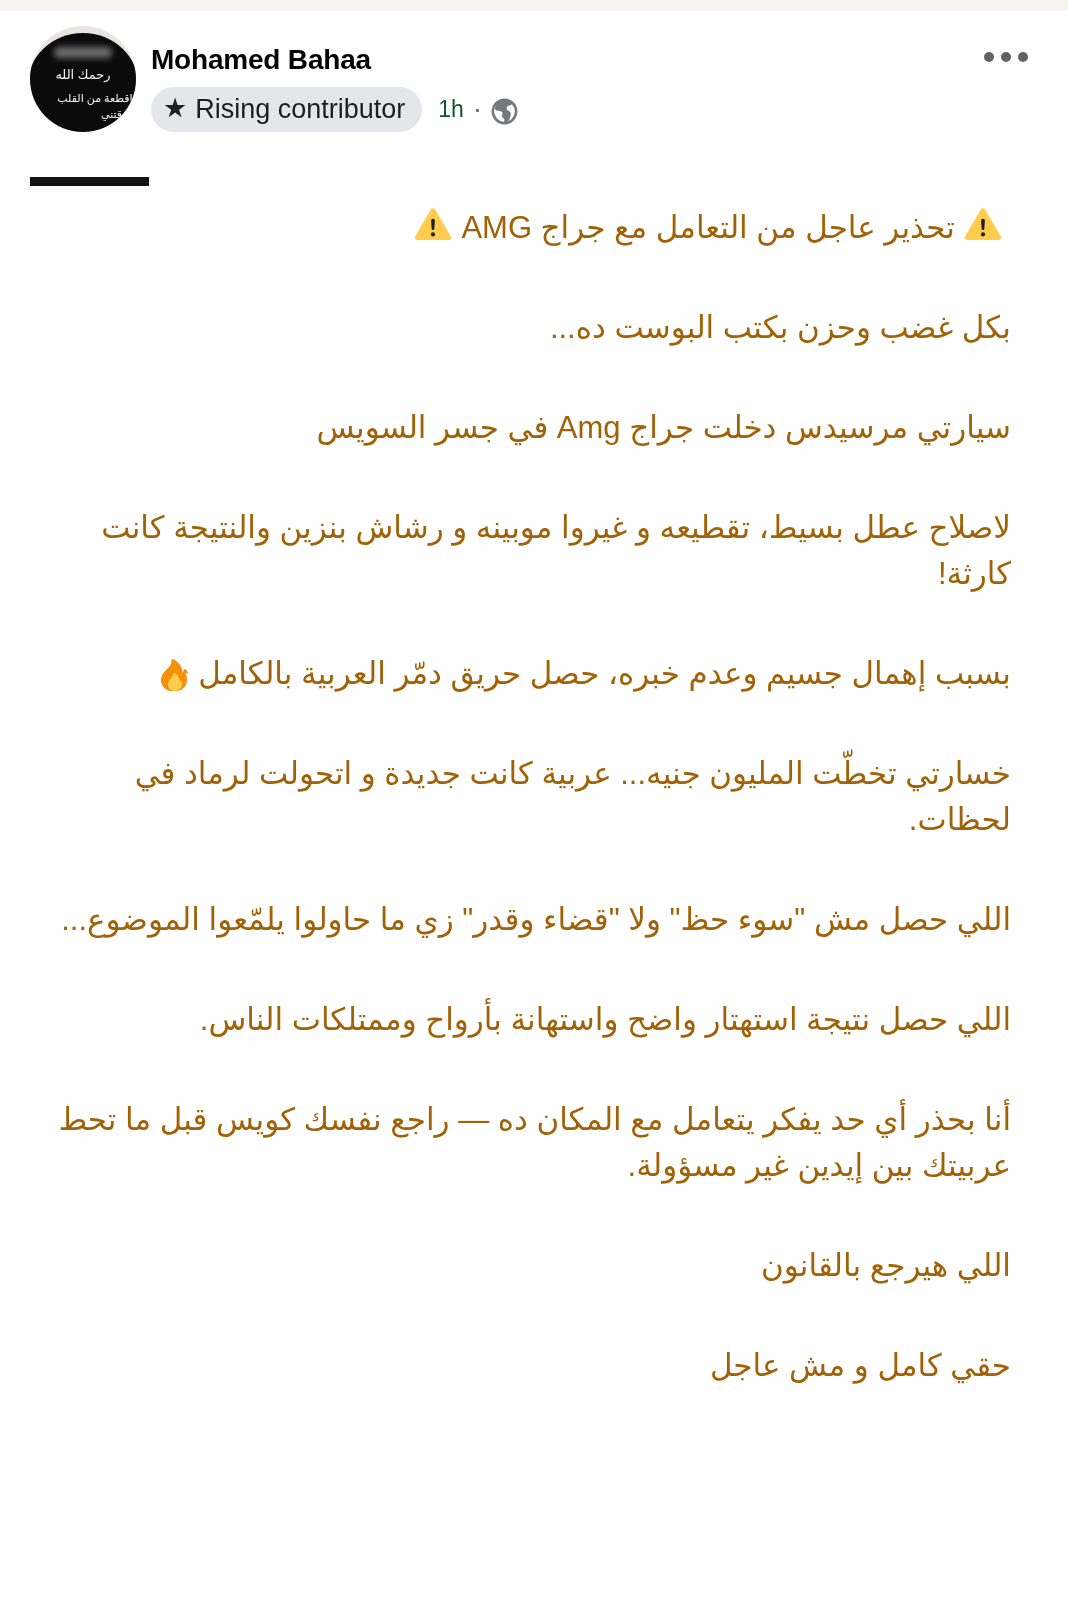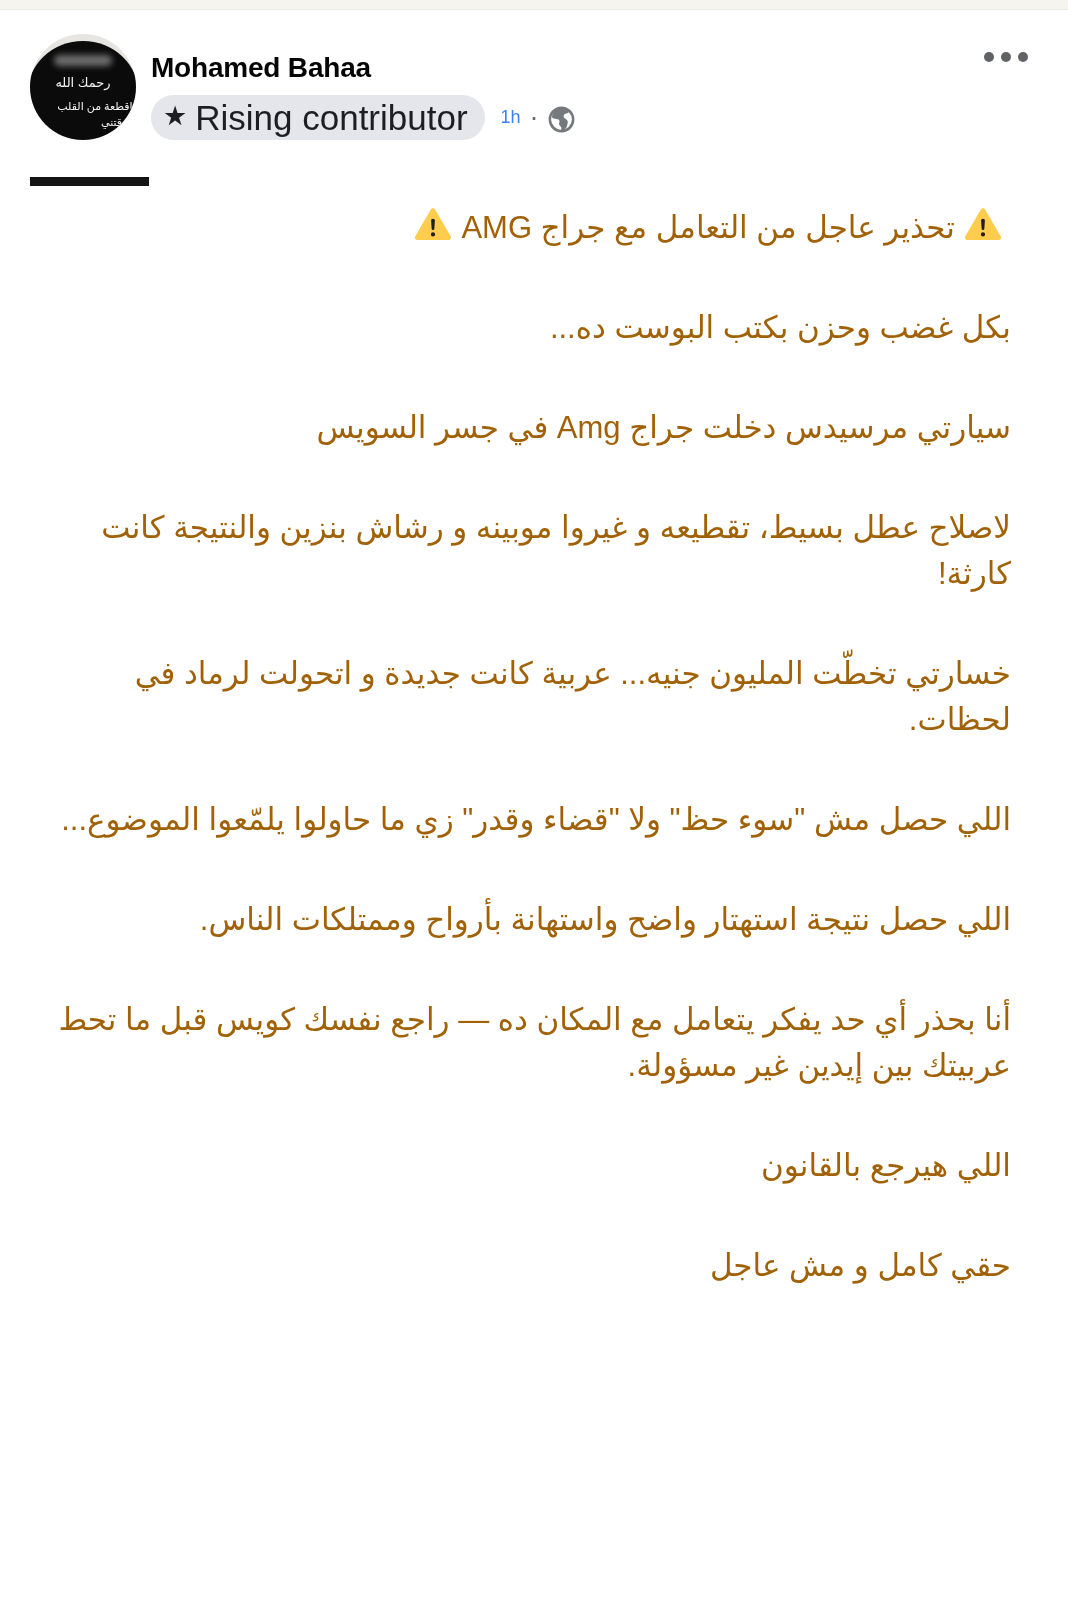--- a/index.html
+++ b/index.html
@@ -3,35 +3,35 @@
 <meta charset="utf-8">
 <style>
   html,body{margin:0;padding:0;background:#fff;}
   .screen{
     position:relative;width:1068px;height:1600px;background:#ffffff;overflow:hidden;
     font-family:"Liberation Sans","DejaVu Sans",sans-serif;color:#050505;
   }
   .top-strip{position:absolute;left:0;top:0;width:100%;height:9px;background:#f6f4ee;border-bottom:1px solid #edebe5;}
 
   
-  .header{position:absolute;left:30px;top:34px;display:flex;align-items:flex-start;}
+  .header{position:absolute;left:30px;top:26px;display:flex;align-items:flex-start;}
   .avatar{position:relative;width:106px;height:106px;border-radius:50%;overflow:hidden;background:#e7e5e1;flex:0 0 auto;cursor:pointer;}
   .avatar-dark{position:absolute;left:-3px;right:-3px;top:7px;bottom:-9px;border-radius:50%;background:#0b0b0b;}
   .avatar-content{position:absolute;inset:0;display:flex;flex-direction:column;align-items:center;justify-content:center;padding-top:10px;color:#f3f3f3;}
   .avatar-blur{width:58px;height:11px;border-radius:5px;background:#8f8f8f;opacity:.75;filter:blur(3px);margin-bottom:8px;}
   .avatar-line1{font-size:13px;line-height:18px;direction:rtl;}
   .avatar-line2{font-size:11px;line-height:16px;direction:rtl;margin-top:6px;}
 
   .header-text{margin-left:15px;padding-top:14px;}
   .name{font-size:28px;font-weight:700;line-height:40px;color:#050505;letter-spacing:-.2px;cursor:pointer;}
   .meta-row{display:flex;align-items:center;margin-top:7px;}
   .badge-pill{display:inline-flex;align-items:center;background:#e4e6eb;border-radius:23px;padding:0 17px 0 12px;height:45px;cursor:pointer;}
   .badge-star{font-size:27px;line-height:1;color:#1c1e21;margin-right:8px;margin-top:-3px;}
-  .badge-label{font-size:35px;color:#1c1e21;line-height:1;}
-  .timestamp{font-size:18px;color:#3b82f6;margin-left:16px;cursor:pointer;}
+  .badge-label{font-size:27px;color:#1c1e21;line-height:1;}
+  .timestamp{font-size:23px;color:#14532d;margin-left:16px;cursor:pointer;}
   .dot-sep{font-size:27px;color:#65676b;margin:0 9px;}
   .globe{display:inline-flex;margin-top:3px;}
 
   .menu-dots{position:absolute;right:36px;top:48px;display:flex;gap:7px;cursor:pointer;padding:4px;}
   .menu-dots i{width:10px;height:10px;border-radius:50%;background:#606266;}
 
   .redacted-bar{position:absolute;left:30px;top:177px;width:119px;height:9px;background:#141414;}
 
   
   .post-body{position:absolute;left:0;right:0;top:192px;padding:13px 57px 0 57px;}
@@ -86,20 +86,24 @@
       <p class="para" dir="rtl"><span class="inline-icon warning-icon"><svg width="40" height="40" viewBox="0 0 36 36">
             <path fill="#ffcc4d" d="M19.9 3.2c-.9-1.5-3-1.5-3.9 0L2.1 27.3c-.9 1.5.2 3.4 2 3.4h27.8c1.8 0 2.9-1.9 2-3.4L19.9 3.2z"></path>
             <path fill="#231f20" d="M18 11.4c1 0 1.8.8 1.7 1.8l-.5 7.2c-.1.7-.6 1.2-1.2 1.2s-1.1-.5-1.2-1.2l-.5-7.2c-.1-1 .7-1.8 1.7-1.8zM18 27.5a1.9 1.9 0 1 1 0-3.8 1.9 1.9 0 0 1 0 3.8z"></path>
           </svg></span><span>تحذير عاجل من التعامل مع جراج AMG</span><span class="inline-icon warning-icon"><svg width="40" height="40" viewBox="0 0 36 36">
             <path fill="#ffcc4d" d="M19.9 3.2c-.9-1.5-3-1.5-3.9 0L2.1 27.3c-.9 1.5.2 3.4 2 3.4h27.8c1.8 0 2.9-1.9 2-3.4L19.9 3.2z"></path>
             <path fill="#231f20" d="M18 11.4c1 0 1.8.8 1.7 1.8l-.5 7.2c-.1.7-.6 1.2-1.2 1.2s-1.1-.5-1.2-1.2l-.5-7.2c-.1-1 .7-1.8 1.7-1.8zM18 27.5a1.9 1.9 0 1 1 0-3.8 1.9 1.9 0 0 1 0 3.8z"></path>
           </svg></span></p>
       <p class="para" dir="rtl"><span>بكل غضب وحزن بكتب البوست ده...</span></p>
       <p class="para" dir="rtl"><span>سيارتي مرسيدس دخلت جراج Amg في جسر السويس</span></p>
       <p class="para" dir="rtl"><span>لاصلاح عطل بسيط، تقطيعه و غيروا موبينه و رشاش بنزين والنتيجة كانت كارثة!</span></p>
+      <p class="para" dir="rtl"><span>بسبب إهمال جسيم وعدم خبره، حصل حريق دمّر العربية بالكامل</span><span class="inline-icon fire-icon"><svg width="36" height="36" viewBox="0 0 36 36">
+            <path fill="#f4900c" d="M32.3 18.4c-.6-1.4-1.3-2.6-2.1-3.6-.8-1.1-2.5-.6-2.7.7-.1 1-.4 1.9-.8 2.6C26.5 12 23 6.9 17.4 4.2c-1-.5-2.1.3-2 1.4.2 4.2-2.3 6.6-4.9 9.2C7.7 17.6 5 20.3 5 25c0 6.1 4.9 11 11 11h4c6.1 0 11-4.9 11-11 0-2.5-.6-4.7-1.7-6.6z"></path>
+            <path fill="#ffcc4d" d="M23.8 25.6c-.4-2.7-2-5.4-4.6-7.3-.7-.5-1.7-.2-1.9.7-.4 1.8-1.5 3.1-2.6 4.4C13.3 25 12 26.5 12 29c0 3.9 3.1 7 7 7 3.9 0 7-3.1 7-7 0-1.2-.2-2.4-.7-3.4-.4.8-1 1.5-1.5 2z"></path>
+          </svg></span></p>
       <p class="para" dir="rtl"><span>خسارتي تخطّت المليون جنيه... عربية كانت جديدة و اتحولت لرماد في لحظات.</span></p>
       <p class="para" dir="rtl"><span>اللي حصل مش "سوء حظ" ولا "قضاء وقدر" زي ما حاولوا يلمّعوا الموضوع...</span></p>
       <p class="para" dir="rtl"><span>اللي حصل نتيجة استهتار واضح واستهانة بأرواح وممتلكات الناس.</span></p>
       <p class="para" dir="rtl"><span>أنا بحذر أي حد يفكر يتعامل مع المكان ده — راجع نفسك كويس قبل ما تحط عربيتك بين إيدين غير مسؤولة.</span></p>
       <p class="para" dir="rtl"><span>اللي هيرجع بالقانون</span></p>
       <p class="para" dir="rtl"><span>حقي كامل و مش عاجل</span></p>
     </div>
 </div>
 
 </body></html>

